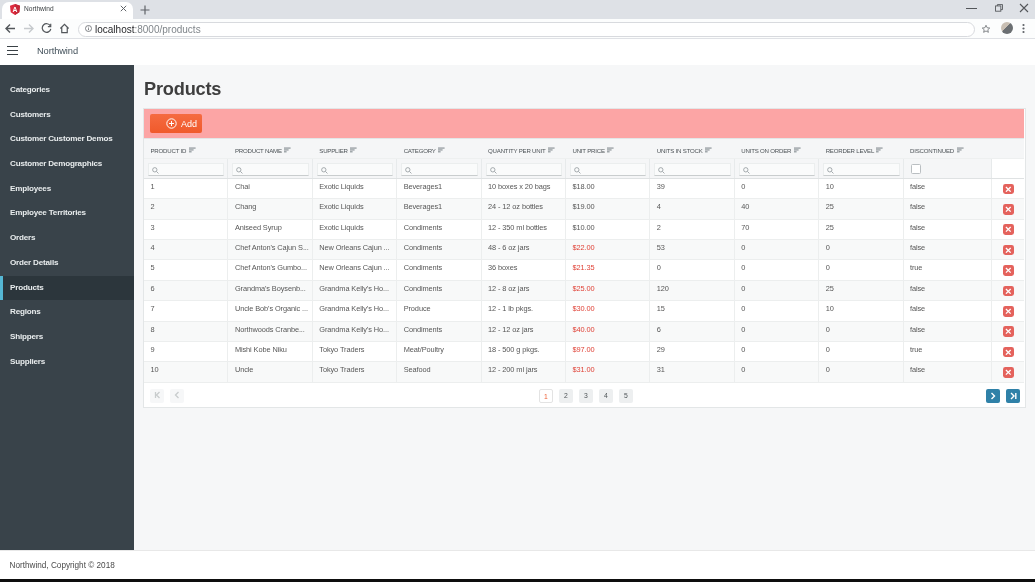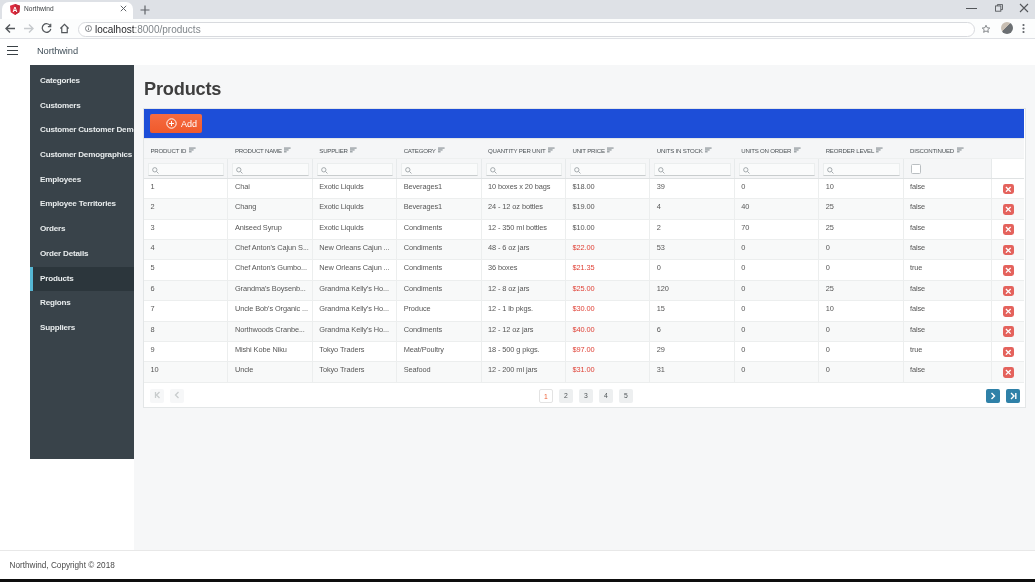--- a/index.html
+++ b/index.html
@@ -22,30 +22,30 @@
 #urltext { left:95px; top:24.3px; font-size:10px; color:#28292c; }
 #urltext .gray { color:#80868b; }
 
 
 #appheader { left:0; top:39px; width:1035px; height:26px; background:#fff; }
 #hamburger { left:7px; top:46px; width:11px; height:10px; }
 #hamburger div { height:1.4px; background:#3a4146; margin-bottom:2.4px; }
 #apptitle { left:37px; top:46px; font-size:9.3px; letter-spacing:-0.1px; color:#42505a; }
 
 
-#sidebar { left:0; top:65px; width:134px; height:394px; background:#39434a; padding-top:4px;margin-left:30px; }
+#sidebar { left:0; top:65px; width:134px; height:485px; background:#39434a; padding-top:13px; }
 .sitem { display:block; padding-left:10px; height:24.7px; line-height:24.7px; font-size:8.1px; font-weight:bold; color:#e9edee; letter-spacing:-0.2px; white-space:nowrap; overflow:hidden; }
 .sitem.active { background:#2c363c; border-left:3px solid #55b7d4; padding-left:7px; }
 
 
 #content { left:134px; top:65px; width:901px; height:485px; background:#f6f7f8; }
 #h1 { left:10px; top:13.8px; font-size:18.2px; font-weight:bold; color:#3e3e3e; letter-spacing:-0.2px; }
 #grid { left:9px; top:43px; width:882.5px; height:300px; background:#fff; border:1px solid #e3e6e7; font-size:7.4px; color:#575757; }
 
-#gtoolbar { left:0; top:0; width:880px; height:29.5px; border-bottom:1px solid #e3e6e7; background:#1d4ed8; }
+#gtoolbar { left:0; top:0; width:880px; height:29.5px; border-bottom:1px solid #e3e6e7; background:#fca5a5; }
 #addbtn { left:6px; top:4.5px; width:52px; height:19px; background:linear-gradient(#f56b41,#f05a2b); border-radius:2px; color:#fff; font-size:9px; }
 
 .hrow { left:0; top:29.5px; width:880px; height:20.2px; background:#f5f6f7; display:flex; border-bottom:1px solid #eef0f0; }
 .hcell { height:100%; padding:0 0 0 6.5px; line-height:23px; font-size:6.1px; letter-spacing:-0.2px; color:#4c5256; white-space:nowrap; overflow:hidden; }
 .hcell:last-child { border-right:none; }
 
 .frow { left:0; top:50.2px; width:880px; height:19.7px; background:#f5f6f7; display:flex; border-bottom:1px solid #dfe2e3; }
 .fcell { height:100%; border-right:1px solid #e7eaeb; position:relative; }
 .fcell:last-child { border-right:none; }
 .finput { position:absolute; left:4px; top:3.5px; right:3px; height:13px; background:#fafbfb; border:1px solid #ebeeee; border-bottom:1px solid #c9cdce; }
@@ -138,20 +138,21 @@
   <span class="sitem">Categories</span>
   <span class="sitem">Customers</span>
   <span class="sitem">Customer Customer Demos</span>
   <span class="sitem">Customer Demographics</span>
   <span class="sitem">Employees</span>
   <span class="sitem">Employee Territories</span>
   <span class="sitem">Orders</span>
   <span class="sitem">Order Details</span>
   <span class="sitem active">Products</span>
   <span class="sitem">Regions</span>
+  <span class="sitem">Shippers</span>
   <span class="sitem">Suppliers</span>
 </div>
 
 <div class="abs" id="content">
   <div class="abs" id="h1">Products</div>
   <div class="abs" id="grid">
     <div class="abs" id="gtoolbar">
         <div class="abs" id="addbtn">
           <svg width="11" height="11" viewBox="0 0 11 11" style="position:absolute;left:16px;top:4px">
             <circle cx="5.5" cy="5.5" r="4.7" fill="none" stroke="#fff" stroke-width="1"></circle>

